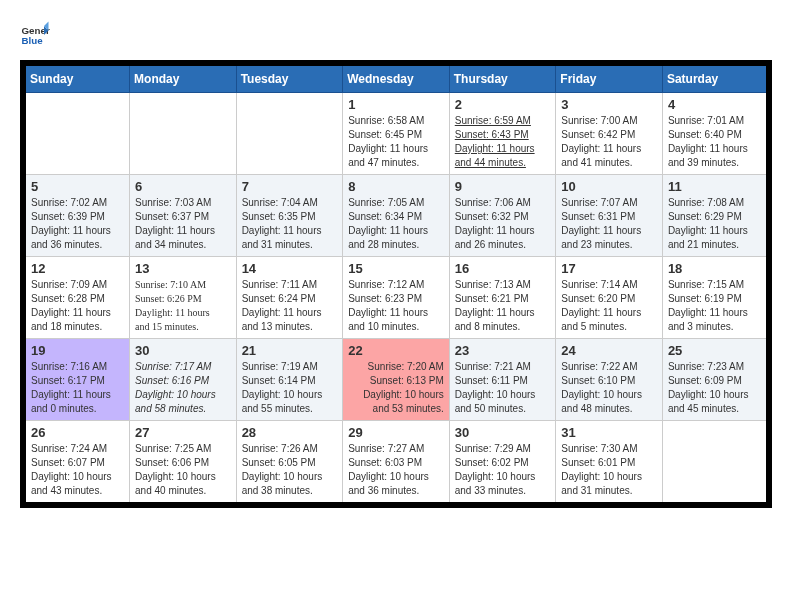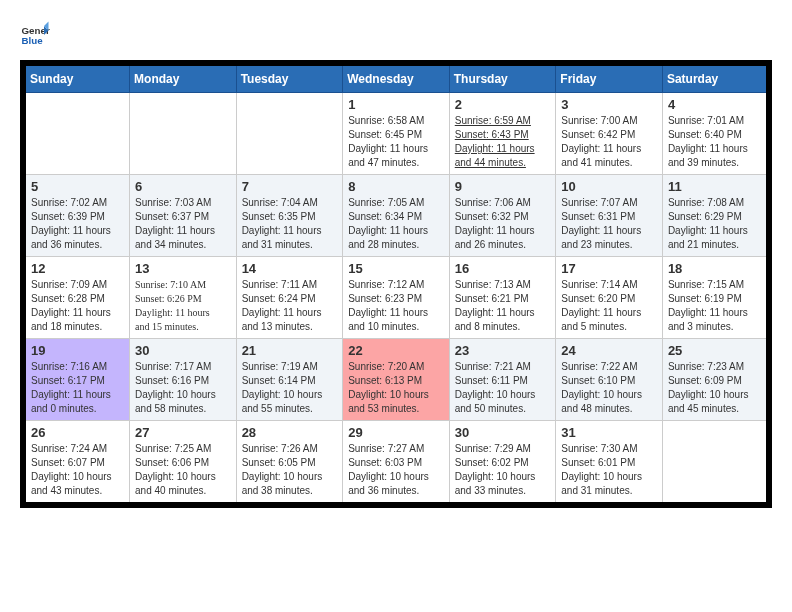--- a/index.html
+++ b/index.html
@@ -246,35 +246,35 @@
       <tr>
         <td style="background-color: #c4b5fd;">
           <div class="day-number">19</div>
           <div class="day-info" style="white-space: pre-line;">Sunrise: 7:16 AM
 Sunset: 6:17 PM
 Daylight: 11 hours
 and 0 minutes.</div>
         </td>
         <td style="background-color: rgb(240, 244, 248);">
           <div class="day-number">30</div>
-          <div class="day-info" style="white-space: pre-line;">Sunrise: 7:17 AM
+          <div class="day-info" style="white-space: pre-line; font-style: italic;">Sunrise: 7:17 AM
 Sunset: 6:16 PM
 Daylight: 10 hours
 and 58 minutes.</div>
         </td>
         <td style="background-color: rgb(240, 244, 248);">
           <div class="day-number">21</div>
           <div class="day-info" style="white-space: pre-line;">Sunrise: 7:19 AM
 Sunset: 6:14 PM
 Daylight: 10 hours
 and 55 minutes.</div>
         </td>
         <td style="background-color: #fca5a5;">
           <div class="day-number">22</div>
-          <div class="day-info" style="white-space: pre-line;">Sunrise: 7:20 AM
+          <div class="day-info" style="white-space: pre-line; text-align: right;">Sunrise: 7:20 AM
 Sunset: 6:13 PM
 Daylight: 10 hours
 and 53 minutes.</div>
         </td>
         <td style="background-color: rgb(240, 244, 248);">
           <div class="day-number">23</div>
           <div class="day-info" style="white-space: pre-line;">Sunrise: 7:21 AM
 Sunset: 6:11 PM
 Daylight: 10 hours
 and 50 minutes.</div>

